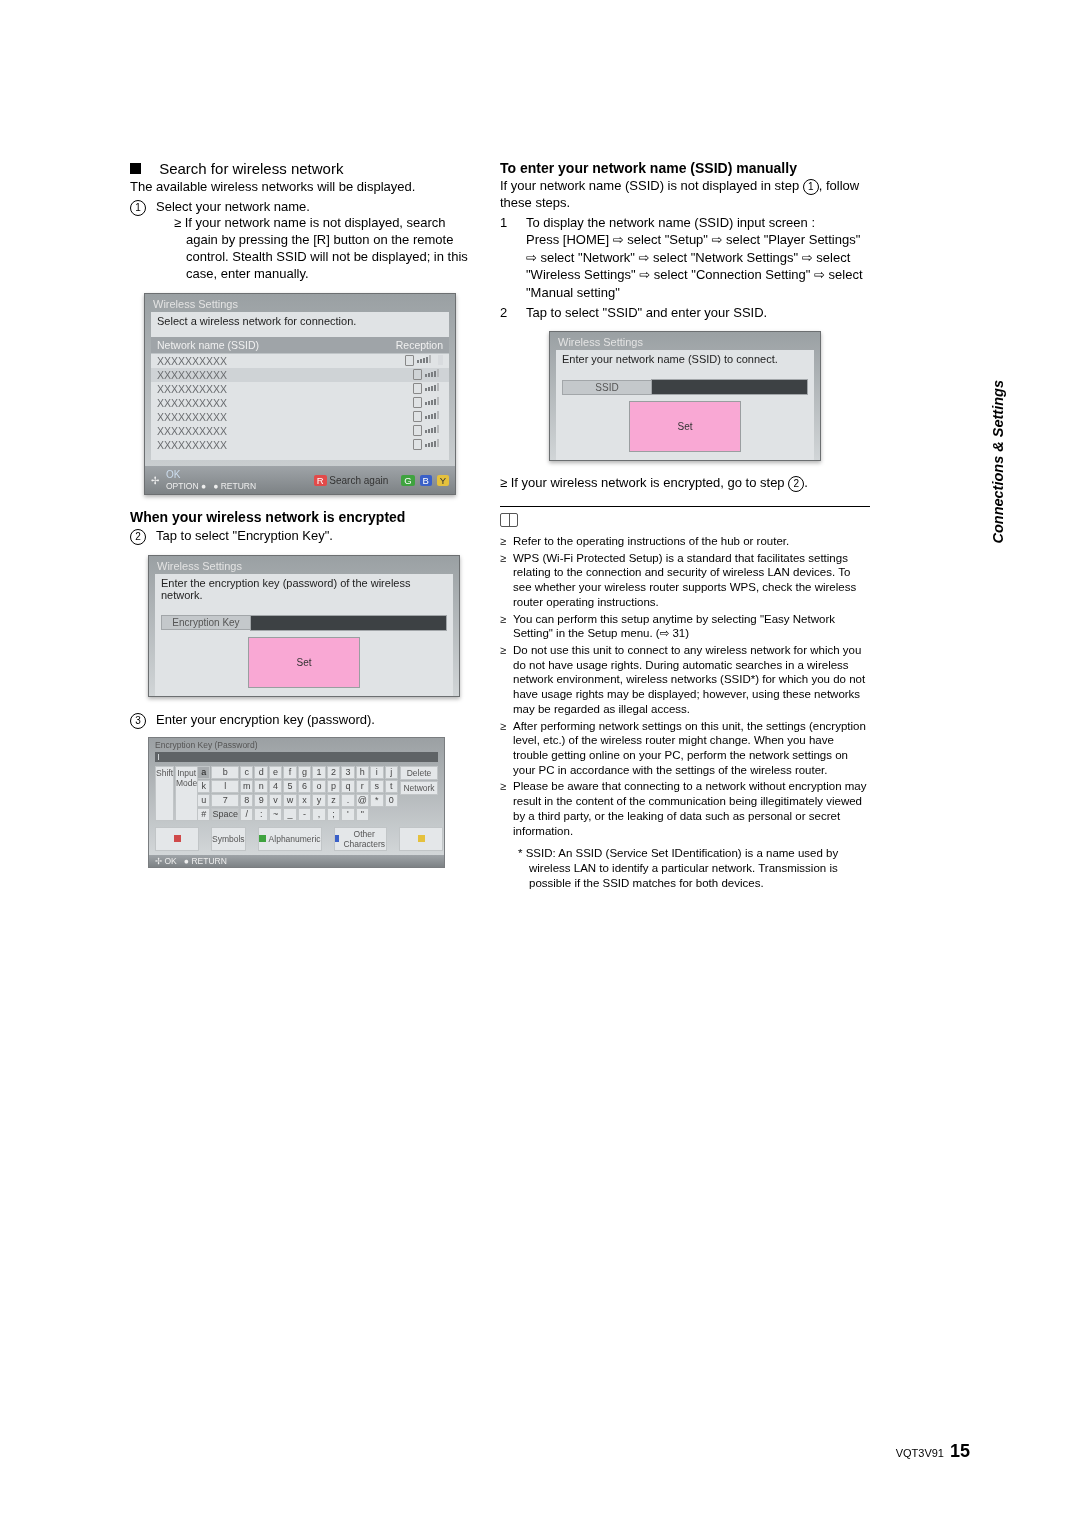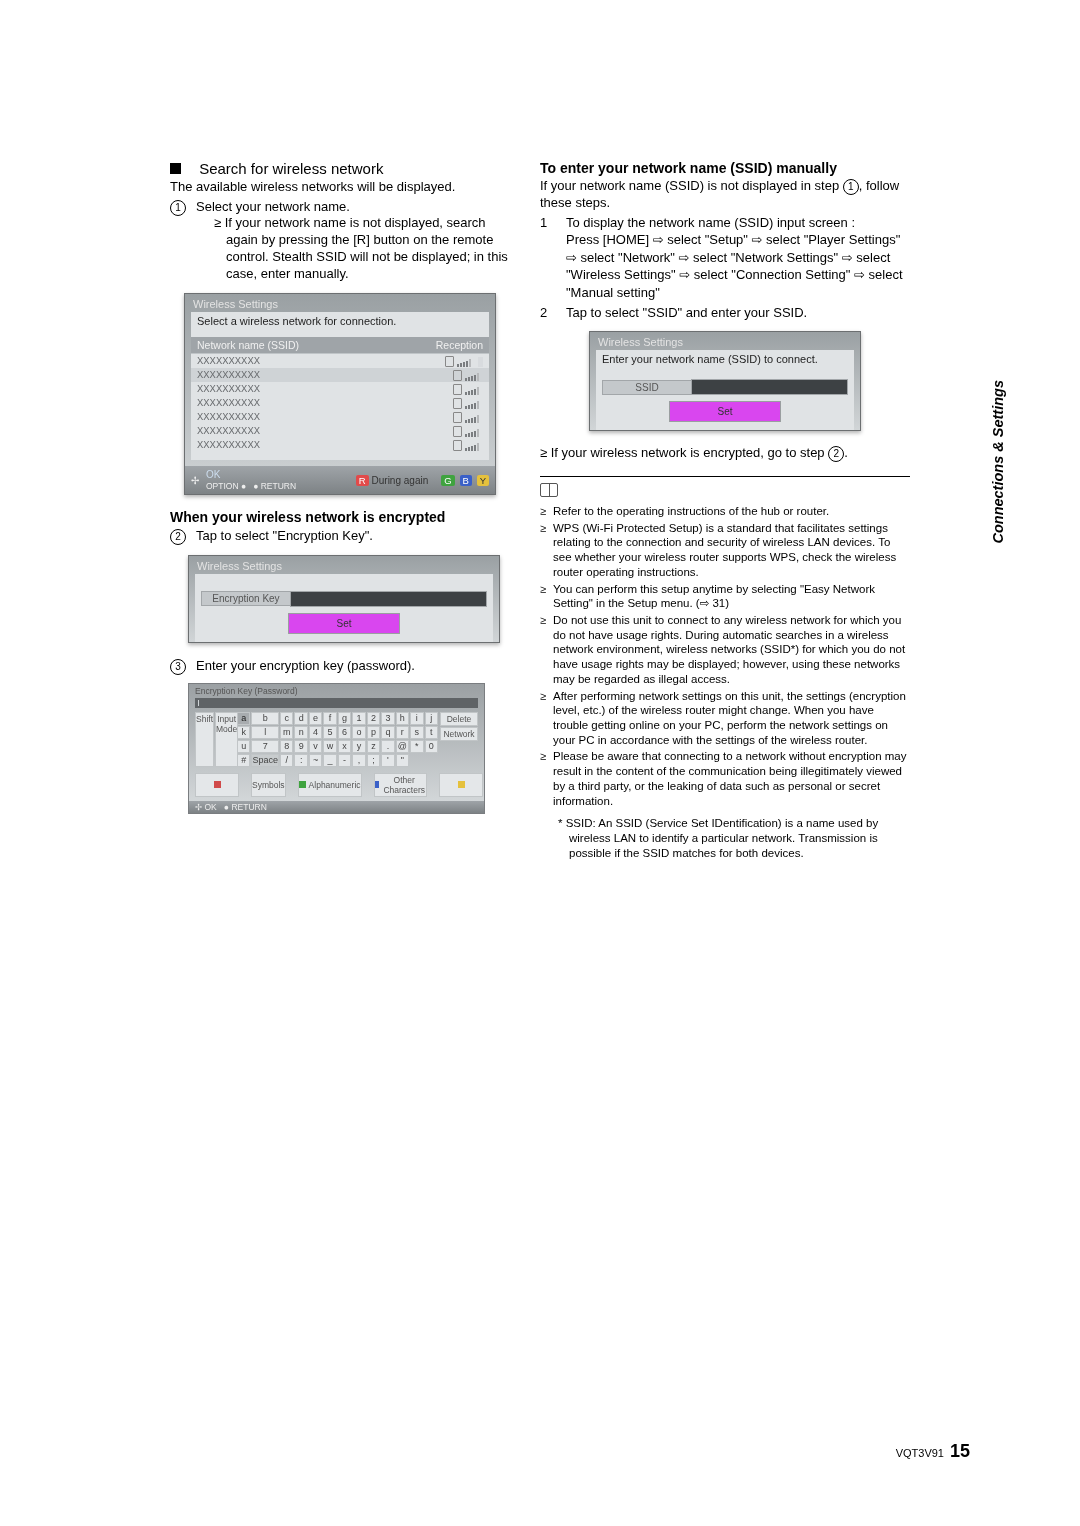--- a/index.html
+++ b/index.html
@@ -17,21 +17,20 @@
     margin: 0 auto;
     box-sizing: border-box;
     padding: 160px 110px 60px 130px;
   }
   .columns {
     display: flex;
     gap: 30px;
   }
   .col-left {
     width: 340px;
-    margin-left: 40px;
   }
   .col-right {
     width: 370px;
   }
   .square {
     display: inline-block;
     width: 11px;
     height: 11px;
     background: #000;
     vertical-align: 0;
@@ -99,22 +98,21 @@
   }
   .panel-list-header .colA { flex: 1; }
   .panel-rows {
     margin: 0 -6px;
   }
   .panel-row {
     display: flex;
     padding: 1px 6px;
     font-size: 10.5px;
     color: #333;
-    align-items: flex-end;
-    font-family: Liberation Mono, monospace;
+    align-items: flex-start;
   }
   .panel-row .ssid { flex:1; color:#6a6d70; }
   .panel-row.hl { background: #cfd3d6; }
   .lock-icon {
     width: 7px; height: 9px;
     border: 1px solid #888;
     border-radius: 1px;
     display: inline-block;
     margin-right: 3px;
     position: relative;
@@ -175,24 +173,24 @@
   .ek-input {
     flex:1; background:#3d4144; color:#fff;
     border:1px solid #a2a6a9;
     height:14px;
   }
   .set-button-row {
     display:flex; justify-content:center;
     margin-top:6px;
   }
   .set-button {
-    background:#d946ef; border:1px solid #9a9ea0;
+    background:#f9a8d4; border:1px solid #9a9ea0;
     color:#333;
     font-size:10px;
-    width:110px; text-align:center; padding:4px 0;
+    width:110px; text-align:center; padding:19px 0;
   }
   
   .kb-panel {
     width: 295px;
     border:1px solid #7a7d80;
     background:linear-gradient(#9ba0a3,#d8dcde);
     font-size:9px;
     margin: 8px 0 0 18px;
   }
   .kb-top {
@@ -452,38 +450,39 @@
             <span class="dots">✢</span>
             <span>
               <span class="ok">OK</span><br>
               <span style="font-size:8.5px;">
                 <span>OPTION</span> ●&nbsp;&nbsp;&nbsp;● <span>RETURN</span>
               </span>
             </span>
           </div>
           <div>
             <span class="btn-chip chipR">R</span>
-            <span style="color:#333;font-size:10px;">During again</span>
+            <span style="color:#333;font-size:10px;">Search again</span>
             &nbsp;&nbsp;
             <span class="btn-chip chipG">G</span>
             <span class="btn-chip chipB">B</span>
             <span class="btn-chip chipY">Y</span>
           </div>
         </div>
       </div>
 
       <div class="subhead">When your wireless network is encrypted</div>
       <div class="numlist">
         <div class="marker"><span class="circled">2</span></div>
         <div class="content">Tap to select "Encryption Key".</div>
       </div>
 
       <div class="panel encrypt-panel" style="margin-left:18px;">
         <div class="panel-head">Wireless Settings</div>
         <div class="panel-body">
+          <div>Enter the encryption key (password) of the wireless network.</div>
           <div class="ek-row">
             <div class="ek-label">Encryption Key</div>
             <div class="ek-input"></div>
           </div>
           <div class="set-button-row">
             <div class="set-button">Set</div>
           </div>
         </div>
       </div>
 

